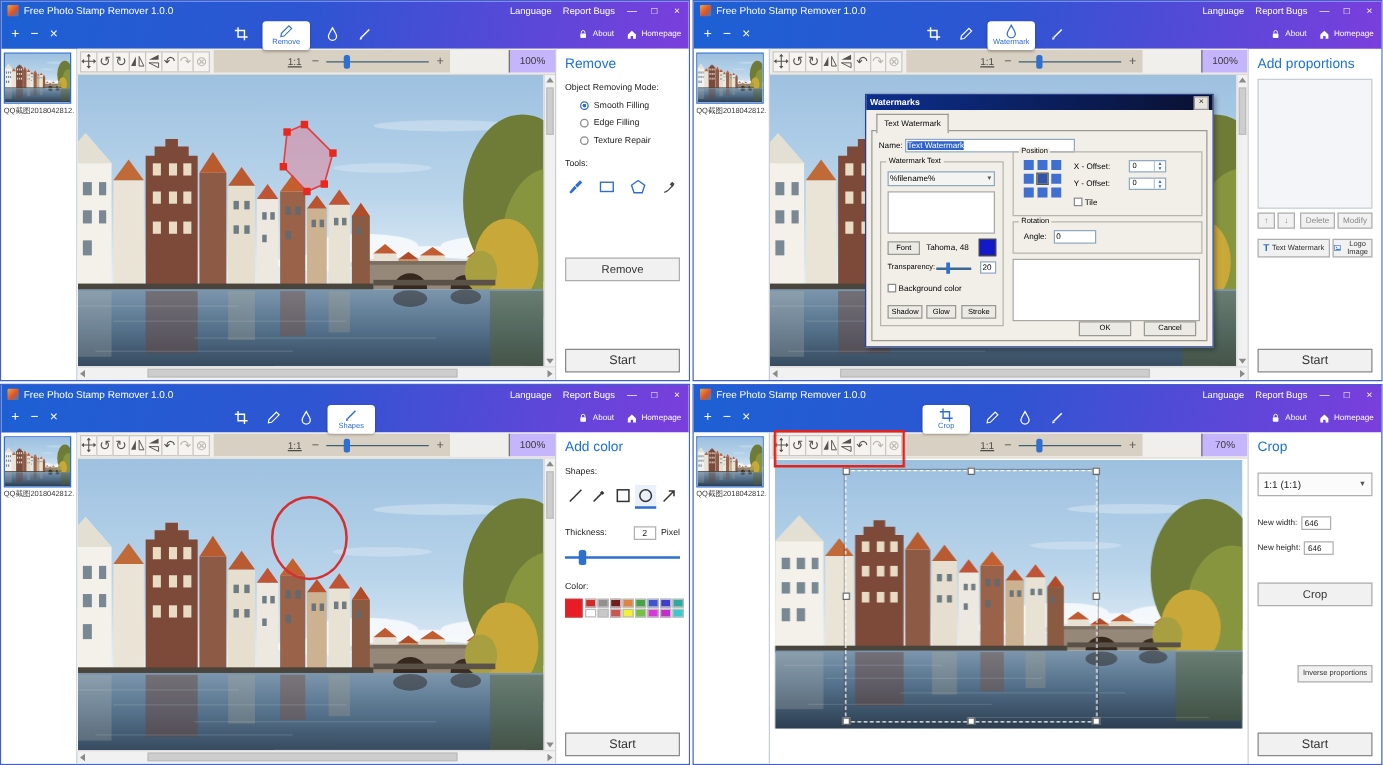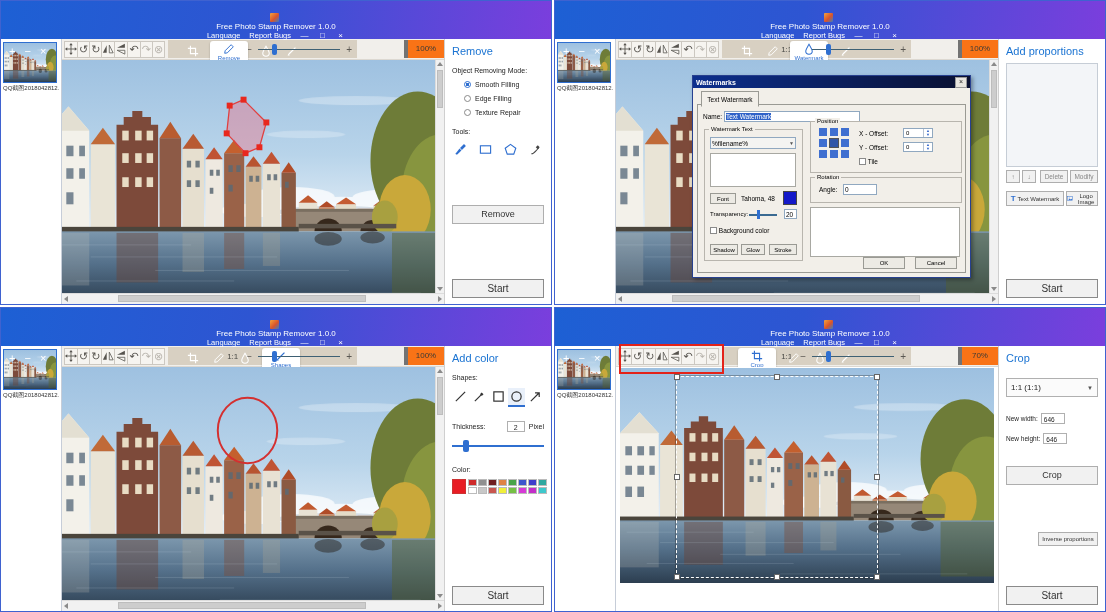--- a/index.html
+++ b/index.html
@@ -1,21 +1,21 @@
 <!DOCTYPE html>
 <html><head>
 <meta charset="utf-8">
 <style>
   html,body{margin:0;padding:0;background:#fff;}
   body{width:1106px;height:612px;font-family:"Liberation Sans",sans-serif;-webkit-font-smoothing:antialiased;}
   .grid{display:grid;grid-template-columns:552px 552px;grid-template-rows:305px 305px;gap:2px;width:1106px;height:612px;box-sizing:border-box;}
   .win{position:relative;border:1px solid #3f62d0;box-sizing:border-box;background:#fff;overflow:hidden;}
   
   .header{height:38px;background:linear-gradient(100deg,#1d60d4 0%,#2e55d2 45%,#7b3edd 100%);color:#fff;position:relative;}
-  .titlebar{height:14px;display:flex;align-items:center;padding:12px 5px;font-size:8px;flex-direction:column;}
+  .titlebar{height:14px;display:flex;align-items:center;padding:0 5px;font-size:8px;}
   .appico{width:9px;height:9px;border-radius:1px;background:linear-gradient(135deg,#f4a23c,#d9542b 55%,#3a7cc4);margin-right:4px;flex:none;}
   .ttl{flex:1;white-space:nowrap;}
   .tmenu{display:flex;align-items:center;gap:9px;font-size:7.5px;}
   .wc{font-size:8px;width:9px;text-align:center;}
   .menubar{height:24px;position:relative;}
   .mb-left{position:absolute;left:8px;top:0;height:100%;display:flex;align-items:center;gap:9px;font-size:11px;}
   .tabs{position:absolute;left:183px;top:0;height:100%;display:flex;align-items:center;gap:9px;}
   .tab{width:17px;height:17px;display:flex;align-items:center;justify-content:center;color:#fff;}
   .tab.active{width:38px;height:23px;margin-top:2px;background:#fff;border-radius:3px;color:#2f6fd0;flex-direction:column;gap:0;box-shadow:0 1px 2px rgba(0,0,0,.25);}
   .tlbl{font-size:6px;line-height:6px;color:#2f6fd0;}
@@ -30,26 +30,26 @@
   .thumbcap{font-size:6px;color:#333;white-space:nowrap;overflow:hidden;margin-top:1px;width:56px;}
   .centercol{display:flex;flex-direction:column;}
   .centercol.w382{width:382px;}
   
   .toolbar{height:20px;background:#f1efeb;border-bottom:1px solid #dcd8d1;display:flex;align-items:center;flex:none;}
   .tbtn{width:19px;height:17px;margin-left:-1px;border:1px solid #ccc8c1;background:#f6f4f0;display:flex;align-items:center;justify-content:center;color:#56534e;font-size:11px;box-sizing:border-box;}
   .tbtn:first-child{margin-left:2px;}
   .tbtn.dis{color:#b9b5ae;}
   .tzone{display:flex;align-items:center;height:18px;background:#d8d0c2;margin-left:3px;padding:0 5px;gap:6px;}
   .tspacer{width:46px;}
-  .ratio{font-size:8px;color:#4a4a46;padding:0 2px;}
+  .ratio{font-size:8px;color:#4a4a46;text-decoration:underline;padding:0 2px;}
   .zbtn{font-size:10px;color:#5a5752;}
   .slider{position:relative;width:82px;height:13px;}
   .slider .track{position:absolute;left:0;right:0;top:6px;height:1.5px;background:#3e6074;}
   .slider .sthumb{position:absolute;left:17%;top:1px;width:5px;height:11px;background:#2f6fd0;border-radius:2px;}
-  .zoombox{width:36px;height:18px;line-height:18px;text-align:center;font-size:8px;color:#3c3a36;background:#f97316;border-left:4px solid #737373;flex:none;margin-left:47px;}
+  .zoombox{width:36px;height:18px;line-height:18px;text-align:center;font-size:8px;color:#3c3a36;background:#c4b5fd;border-left:1px solid #737373;flex:none;margin-left:47px;}
   
   .cwrap{flex:1;display:flex;min-height:0;}
   .canvas{position:relative;overflow:hidden;background:#fff;}
   .canvas.w374{width:374px;} .canvas.w382{width:382px;}
   .photo{position:absolute;left:0;top:0;width:100%;height:100%;}
   .vscroll{width:8px;background:#f1f1f1;border-left:1px solid #dcdcdc;position:relative;}
   .vthumb{position:absolute;left:1px;width:6px;top:10px;height:38px;background:#cdcdcd;border:1px solid #bdbdbd;box-sizing:border-box;}
   .va{position:absolute;left:1px;width:0;height:0;border-left:3px solid transparent;border-right:3px solid transparent;}
   .va.up{top:2px;border-bottom:4px solid #8a8a8a;}
   .va.dn{bottom:2px;border-top:4px solid #8a8a8a;}

